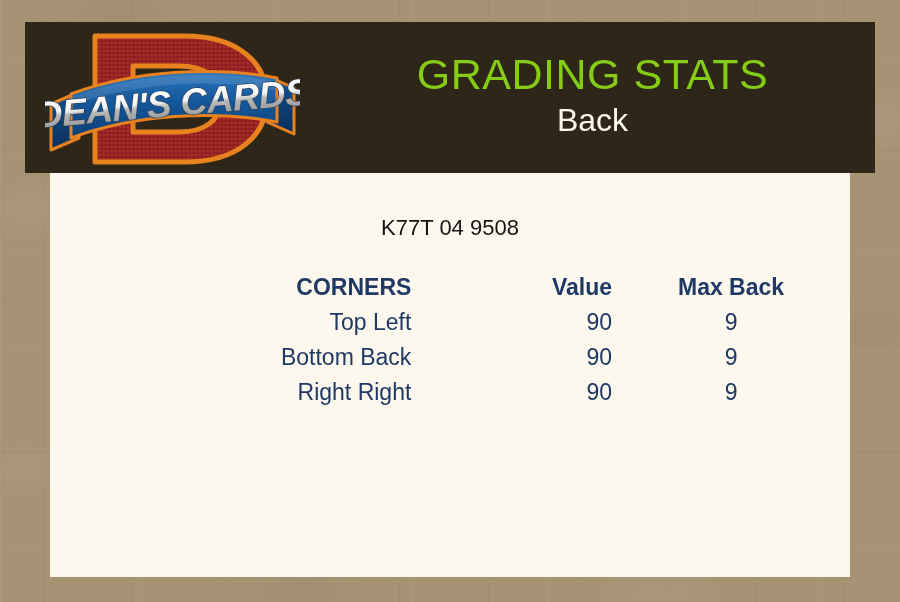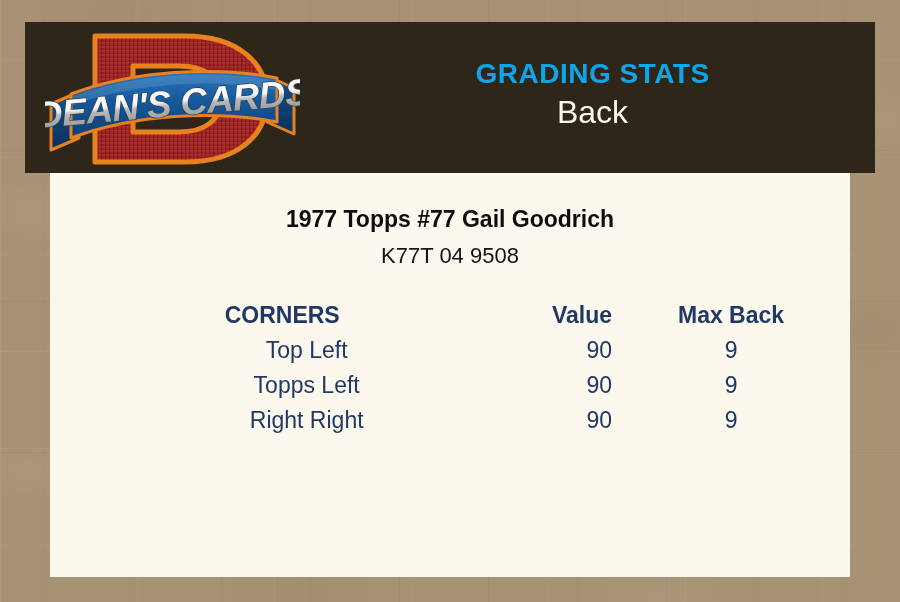--- a/index.html
+++ b/index.html
@@ -64,23 +64,23 @@
 
   
   .header-titles {
     position:absolute;
     left:285px; right:0; top:0; bottom:0;
     display:flex; flex-direction:column;
     align-items:center; justify-content:center;
     padding-bottom:4px;
   }
   .title-main {
-    color:#0ea5e9;
-    font-size:28px;
-    font-weight:700;
+    color:#84cc16;
+    font-size:43px;
+    font-weight:400;
     letter-spacing:0.5px;
     line-height:1.08;
     white-space:nowrap;
   }
   .title-sub {
     color:#fdf8ee;
     font-size:32px;
     font-weight:400;
     line-height:1.25;
     margin-top:3px;
@@ -118,21 +118,21 @@
     width:100%;
     border-collapse:collapse;
     color:#1f3864;
   }
   .stats th, .stats td {
     padding:0;
     line-height:35px;
     font-size:23px;
     vertical-align:middle;
   }
-  .col-label  { width:360px; text-align:center;   padding-left:103px !important; }
+  .col-label  { width:360px; text-align:right;   padding-left:103px !important; }
   .col-value  { width:200px; text-align:right; }
   .col-max    { width:237px; text-align:center; }
 
   .stats thead th {
     font-weight:700;
     font-size:23px;
   }
   .stats thead .col-label { padding-left:103px !important; }
   .stats tbody td {
     font-weight:400;
@@ -200,40 +200,39 @@
   </div>
 
   <div class="header-titles">
     <div class="title-main">GRADING STATS</div>
     <div class="title-sub">Back</div>
   </div>
 </div>
 
 <div class="panel">
 
-  <div class="card-title">1977 Topps #77 Gail Goodrich</div>
 
   <div class="card-code">K77T 04 9508</div>
 
   <table class="stats">
     <thead>
       <tr>
         <th class="col-label">CORNERS</th>
         <th class="col-value">Value</th>
         <th class="col-max">Max Back</th>
       </tr>
     </thead>
     <tbody>
       <tr>
         <td class="col-label">Top Left</td>
         <td class="col-value">90</td>
         <td class="col-max">9</td>
       </tr>
       <tr>
-        <td class="col-label">Topps Left</td>
+        <td class="col-label">Bottom Back</td>
         <td class="col-value">90</td>
         <td class="col-max">9</td>
       </tr>
       <tr>
         <td class="col-label">Right Right</td>
         <td class="col-value">90</td>
         <td class="col-max">9</td>
       </tr>
     </tbody>
   </table>

